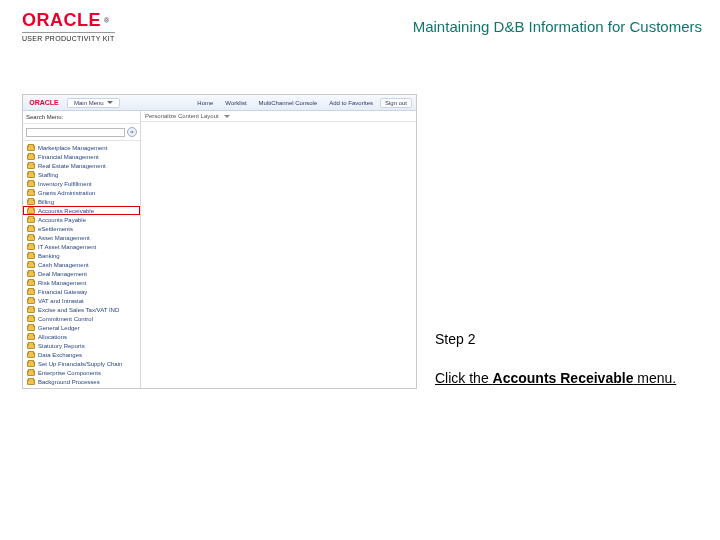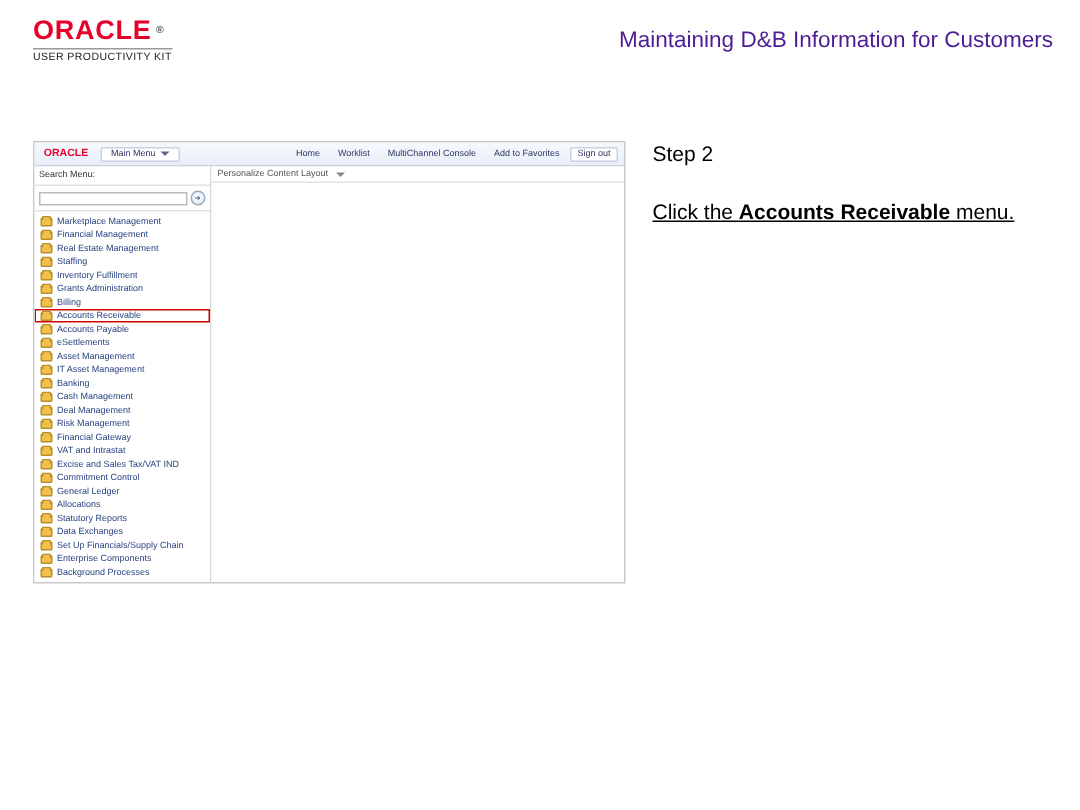--- a/index.html
+++ b/index.html
@@ -5,24 +5,24 @@
   * { box-sizing: border-box; margin: 0; padding: 0; }
   html, body { width: 720px; height: 540px; font-family: Arial, Helvetica, sans-serif; background: #fff; }
   .page { position: relative; width: 720px; height: 540px; }
 
   
   .header { display: flex; align-items: center; justify-content: space-between; padding: 10px 18px 2px 22px; }
   .logo { display: flex; flex-direction: column; }
   .oracle-word { font-family: Arial, sans-serif; font-weight: bold; color: #e8002b; font-size: 18px; letter-spacing: 0.5px; display: flex; align-items: center; gap: 1px;}
   .oracle-word .reg { font-size: 7px; color: #555; vertical-align: top; margin-left: 2px;}
   .logo-sub { font-size: 7px; letter-spacing: 0.3px; color: #222; border-top: 1px solid #999; padding-top: 2px; margin-top: 1px;}
-  .doc-title { font-size: 15px; color: #4c1d95; }
+  .doc-title { font-size: 15px; color: #0f766e; }
 
   
-  .main { display: flex; padding: 50px 18px 0 22px; gap: 18px; }
+  .main { display: flex; padding: 50px 18px 0 22px; gap: 18px; align-items: flex-end; }
   .left { width: 395px; }
   .right { flex: 1; }
   .step-label { font-size: 14px; margin-bottom: 22px; }
   .instruction { font-size: 14px; line-height: 1.4; text-decoration: underline; }
   .instruction .bold { font-weight: bold; }
 
   
   .shot { width: 395px; height: 295px; border: 1px solid #c9c9c9; background: #fff; position: relative; font-size: 6px; color: #555; overflow: hidden;}
   .shot-top { height: 16px; background: linear-gradient(#f6f9fd,#e7eef8); border-bottom: 1px solid #c9d3e2; display: flex; align-items: center; }
   .shot-logo { width: 38px; height: 14px; margin-left: 2px; display:flex; align-items:center; justify-content:center;}

